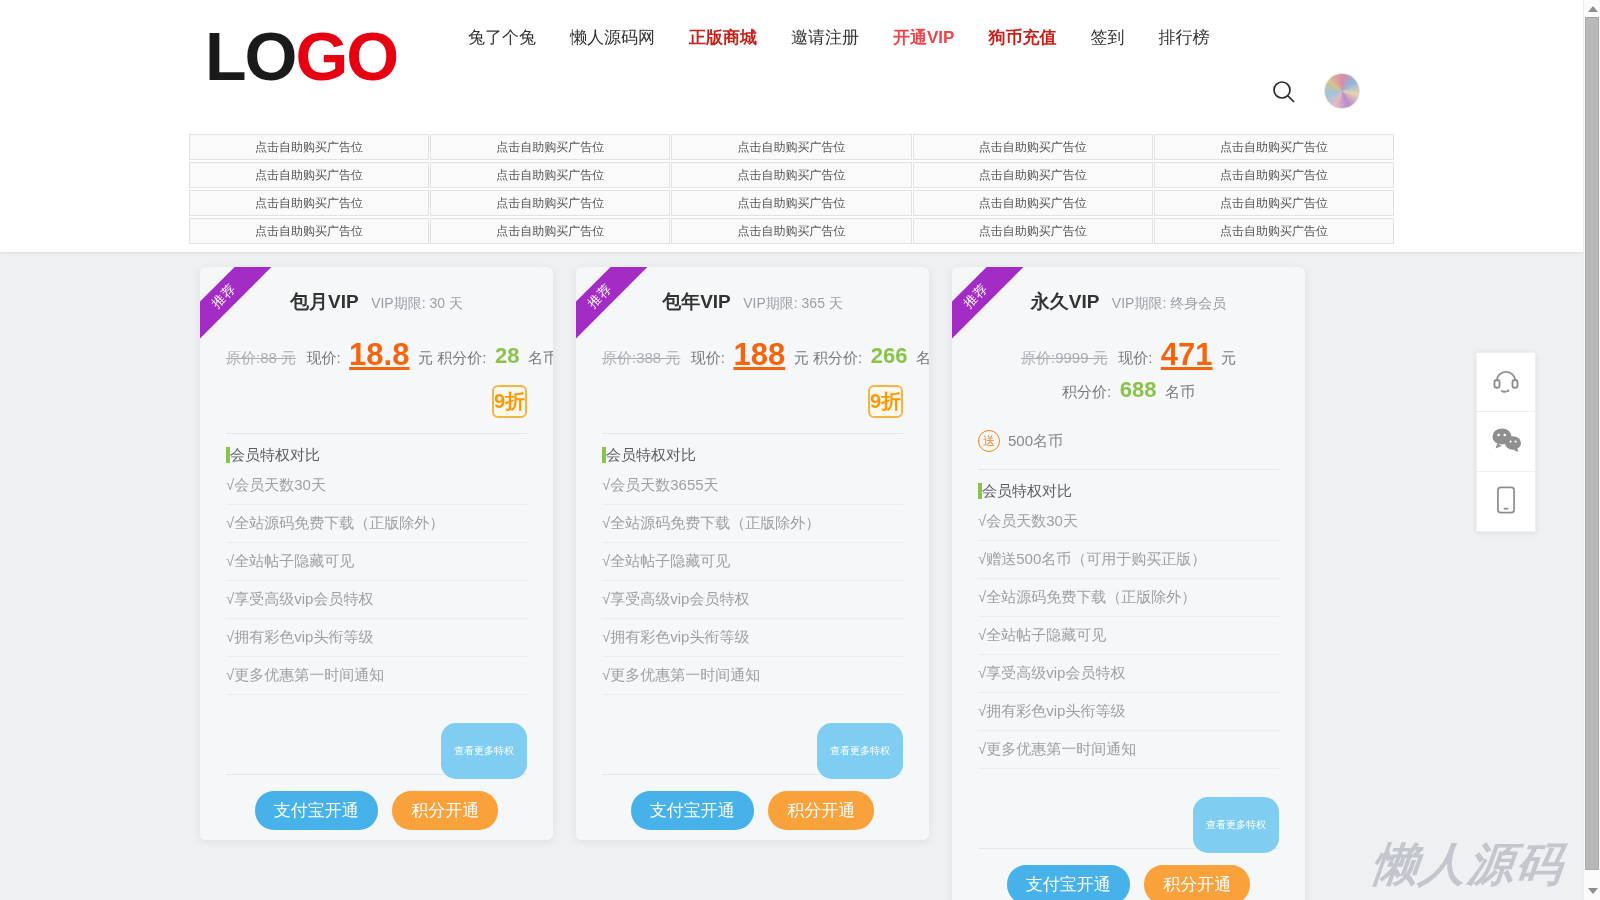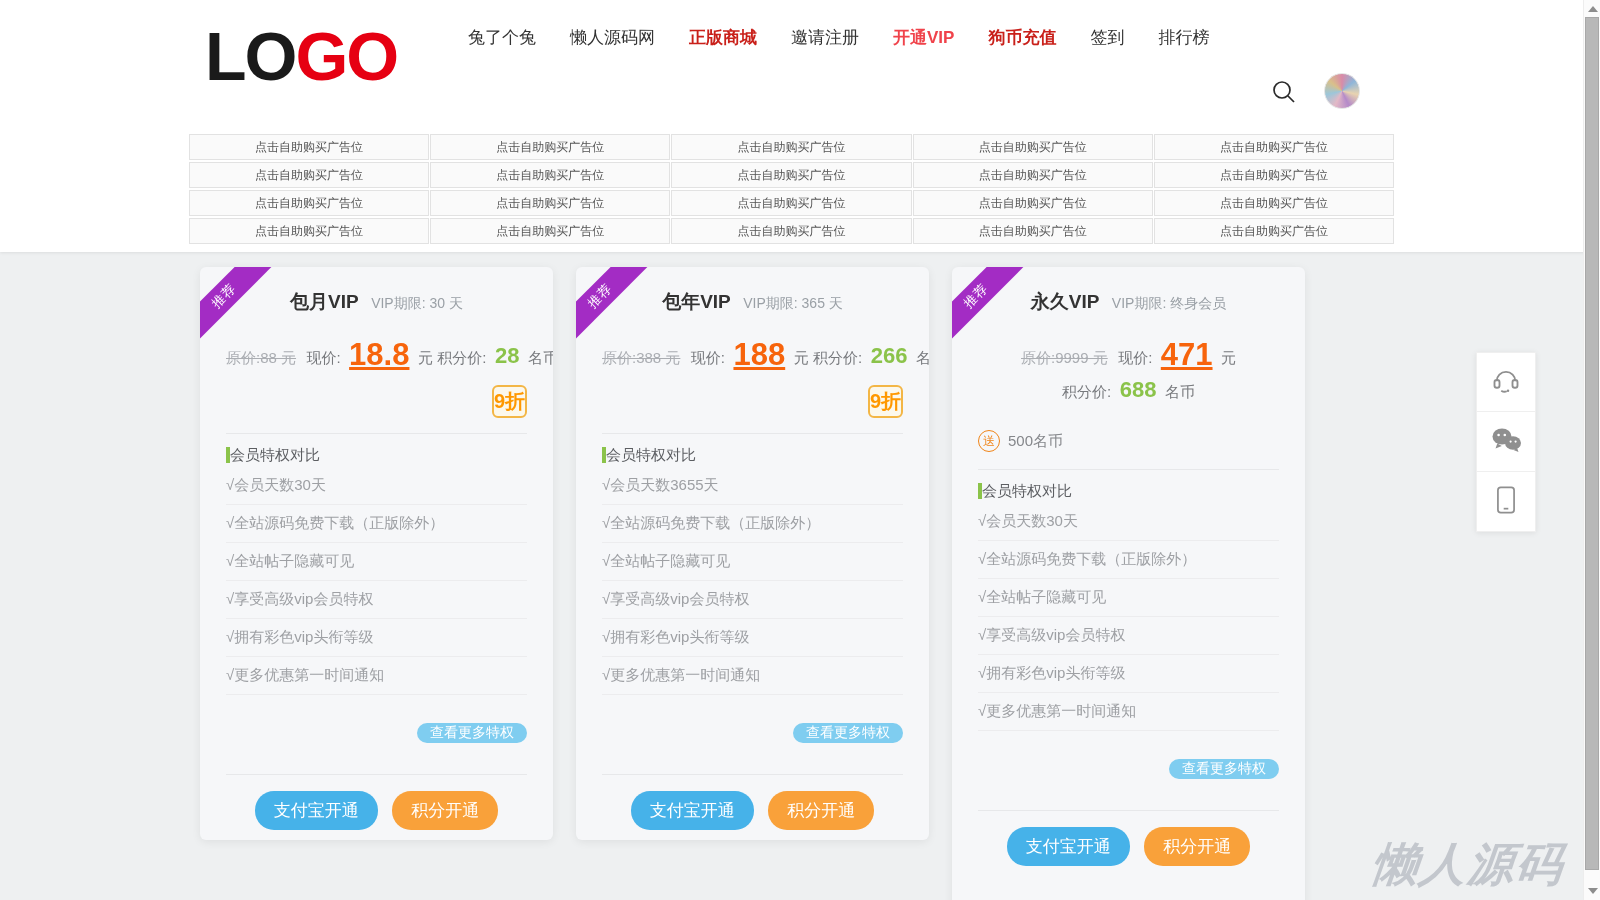--- a/index.html
+++ b/index.html
@@ -55,22 +55,22 @@
   .gift-badge { width:22px; height:22px; border:1px solid #f08519; border-radius:50%;
     color:#f08519; font-size:12px; line-height:21px; text-align:center; flex:0 0 22px; }
   .gift-text { font-size:15px; color:#85878b; }
   .divider { border-top:1px solid #e7e8ea; margin-top:16px; }
   .divider.d2 { margin-top:24px; }
   .features-title { margin-top:13px; font-size:15px; font-weight:400; color:#5c5e62;
     border-left:4px solid #8bc34a; line-height:16px; }
   ul.features { margin-top:4px; list-style:none; }
   ul.features li { font-size:15px; color:#9ea0a4; padding:9px 0; border-bottom:1px solid #ececee; }
   .more-row { margin-top:28px; height:27px; text-align:right; }
-  .more-btn { border:none; background:#7fcdf0; color:#fff; font-size:14px;
-    padding:1px 13px; border-radius:15px; cursor:pointer;
+  .more-btn { border:none; background:#7fcdf0; color:#fff; font-size:10px;
+    padding:21px 13px; border-radius:15px; cursor:pointer;
     font-family:"Liberation Sans","DejaVu Sans",sans-serif; }
   .btn-row { margin-top:16px; text-align:center; }
   .btn { border:none; color:#fff; font-size:17px; padding:8px 19px; border-radius:19px;
     cursor:pointer; margin:0 5px; font-family:"Liberation Sans","DejaVu Sans",sans-serif; }
   .btn.alipay { background:#46b2e9; }
   .btn.points { background:#f9a13a; }
   
   .float-panel { position:absolute; left:1476px; top:352px; width:60px; z-index:5;
     box-shadow:0 1px 6px rgba(0,0,0,.08); }
   .float-btn { width:60px; height:60px; background:#fff; border:1px solid #efefef;
@@ -247,20 +247,21 @@
     <span class="plabel">名币</span>
   </div>
   <div class="gift-row">
     <span class="gift-badge">送</span>
     <span class="gift-text">500名币</span>
   </div>
   <div class="divider"></div>
   <div class="features-title">会员特权对比</div>
   <ul class="features">
       <li>√会员天数30天</li>
+      <li>√赠送500名币（可用于购买正版）</li>
       <li>√全站源码免费下载（正版除外）</li>
       <li>√全站帖子隐藏可见</li>
       <li>√享受高级vip会员特权</li>
       <li>√拥有彩色vip头衔等级</li>
       <li>√更多优惠第一时间通知</li>
     </ul>
   <div class="more-row">
     <button class="more-btn">查看更多特权</button>
   </div>
   <div class="divider d2"></div>

